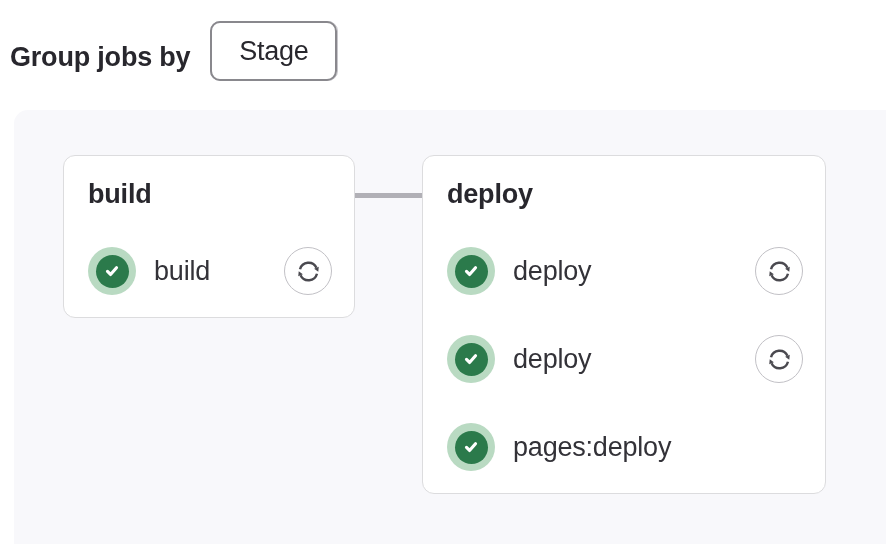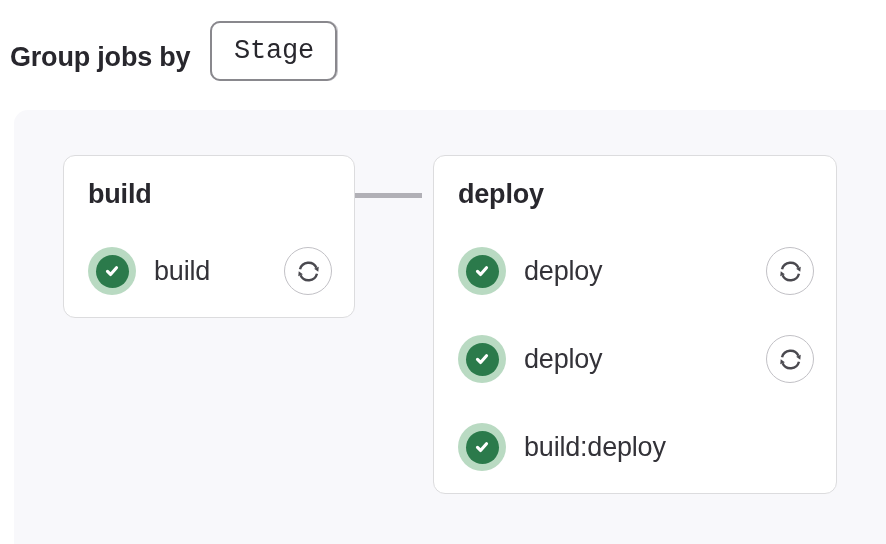--- a/index.html
+++ b/index.html
@@ -34,21 +34,21 @@
     margin-left: 20px;
     height: 60px;
     background: #ffffff;
     border: 1px solid #c7c6cb;
     border-radius: 10px;
   }
   .seg {
     appearance: none;
     background: #ffffff;
     border: none;
-    font-family: Liberation Mono, monospace;
+    font-family: Liberation Sans, sans-serif;
     font-size: 27px;
     color: var(--text-primary, #28272d);
     display: flex;
     align-items: center;
     justify-content: center;
     cursor: pointer;
     letter-spacing: -0.2px;
   }
   .seg.selected {
     width: 127px;
@@ -76,21 +76,21 @@
     background: var(--connector-gray, #b1b0b6);
   }
   .stage-card {
     position: absolute;
     background: #ffffff;
     border: 1px solid var(--card-border, #dcdcde);
     border-radius: 12px;
     padding: 22px 22px 24px 24px;
   }
   .stage-card.build  { left: 49px;  top: 45px; width: 292px; height: 163px; }
-  .stage-card.deploy { left: 408px; top: 45px; width: 404px; height: 339px; margin-left: 11px; }
+  .stage-card.deploy { left: 408px; top: 45px; width: 404px; height: 339px; }
   .stage-title {
     font-size: 27px;
     font-weight: 700;
     line-height: 32px;
     color: var(--text-primary, #28272d);
     margin-bottom: 37px;
     letter-spacing: -0.2px;
   }
   .job-row {
     display: flex;
@@ -218,17 +218,17 @@
     </div>
 
     <div class="job-row">
       <span class="status-icon">
         <span class="status-inner">
           <svg width="18" height="18" viewBox="0 0 16 16">
             <path d="M4 8.4 L6.7 11.1 L12 5.1" fill="none" stroke="#ffffff" stroke-width="2.8" stroke-linecap="round" stroke-linejoin="round"></path>
           </svg>
         </span>
       </span>
-      <span class="job-name">build:deploy</span>
+      <span class="job-name">pages:deploy</span>
     </div>
   </div>
 
 </div>
 
 </body></html>

